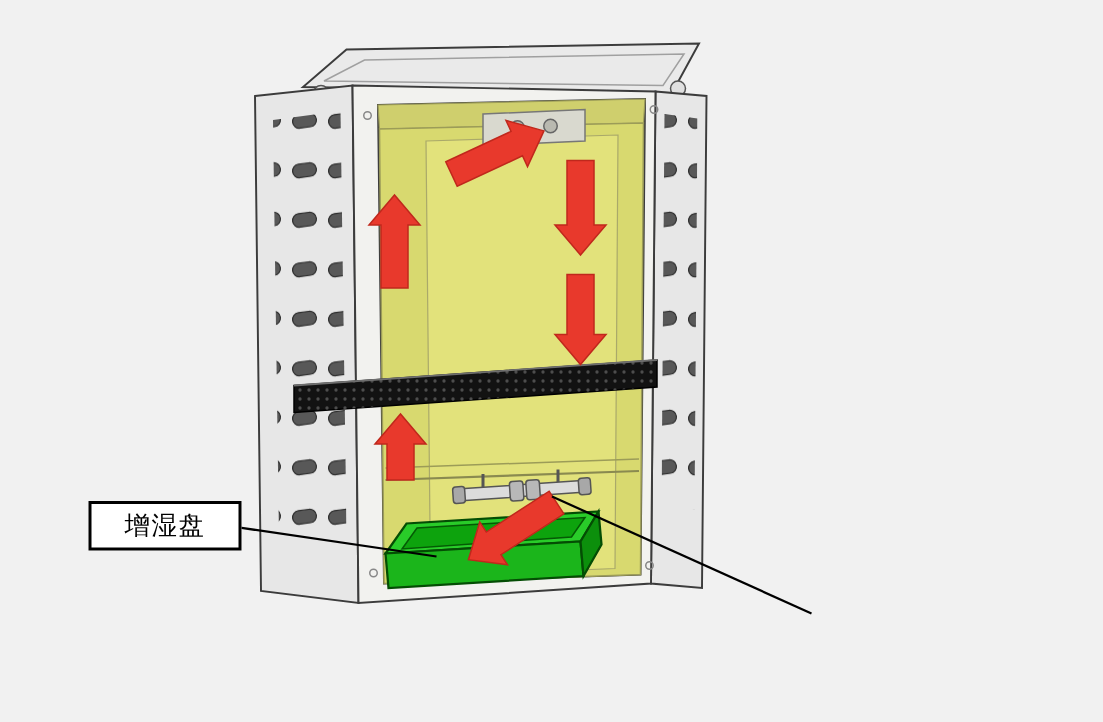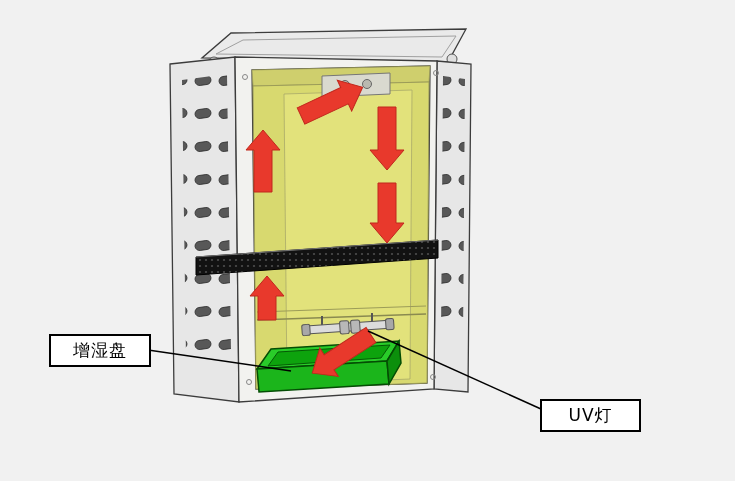--- a/index.html
+++ b/index.html
@@ -12,21 +12,21 @@
   .stage svg{position:absolute;left:0;top:0;}
   .callout{
     position:absolute;
     box-sizing:border-box;
     background:#ffffff;
     border:2px solid #000000;
     display:flex;align-items:center;justify-content:center;
     font-size:17px;color:#000;letter-spacing:1px;
     z-index:5;
   }
-  .callout-tray{left:49px;top:334px;width:102px;height:33px;}
+  .callout-tray{left:59px;top:334px;width:102px;height:33px;}
   .callout-uv{left:540px;top:399px;width:101px;height:33px;}
 </style>
 </head>
 <body>
 
 <div class="stage">
 
   <svg width="735" height="481" viewBox="0 0 735 481">
     <defs>
       <pattern id="louver" patternUnits="userSpaceOnUse" width="24" height="33">
@@ -122,17 +122,14 @@
       <path transform="translate(371,335) rotate(237)" d="M -9 0 L -9 -50 L -17 -50 L 0 -70 L 17 -50 L 9 -50 L 9 0 Z" fill="#e8392c"></path>
     </g>
 
     <line x1="148" y1="350" x2="291" y2="371" stroke="#000" stroke-width="1.5"></line>
     <line x1="541" y1="409" x2="368" y2="331" stroke="#000" stroke-width="1.5"></line>
   </svg>
 
   <div class="callout callout-tray">
     <span>增湿盘</span>
   </div>
-  <div class="callout callout-uv">
-    <span>UV灯</span>
-  </div>
 
 </div>
 
 </body></html>

